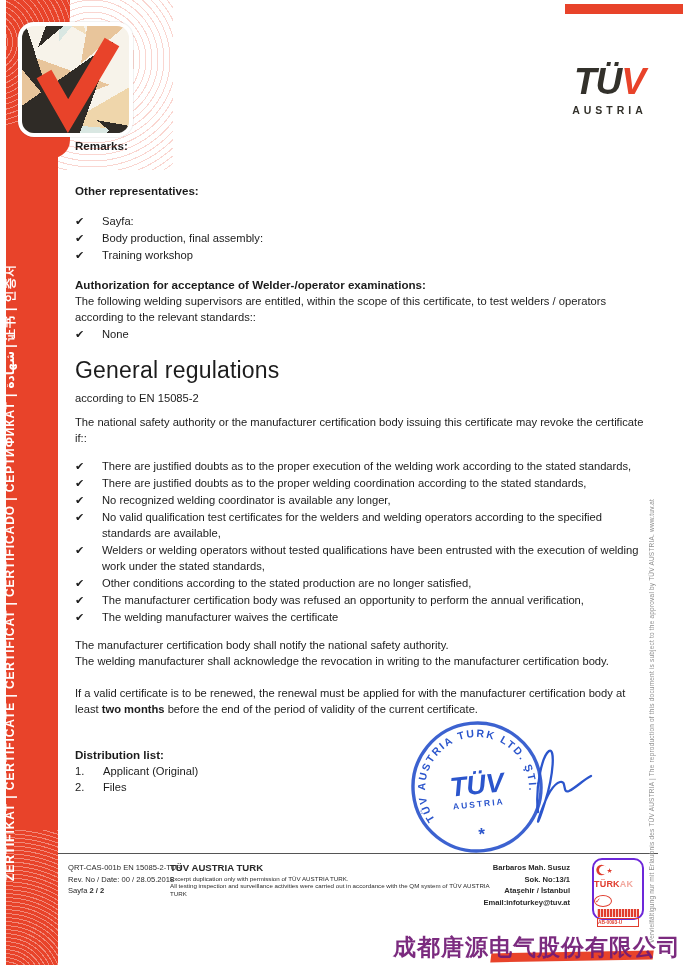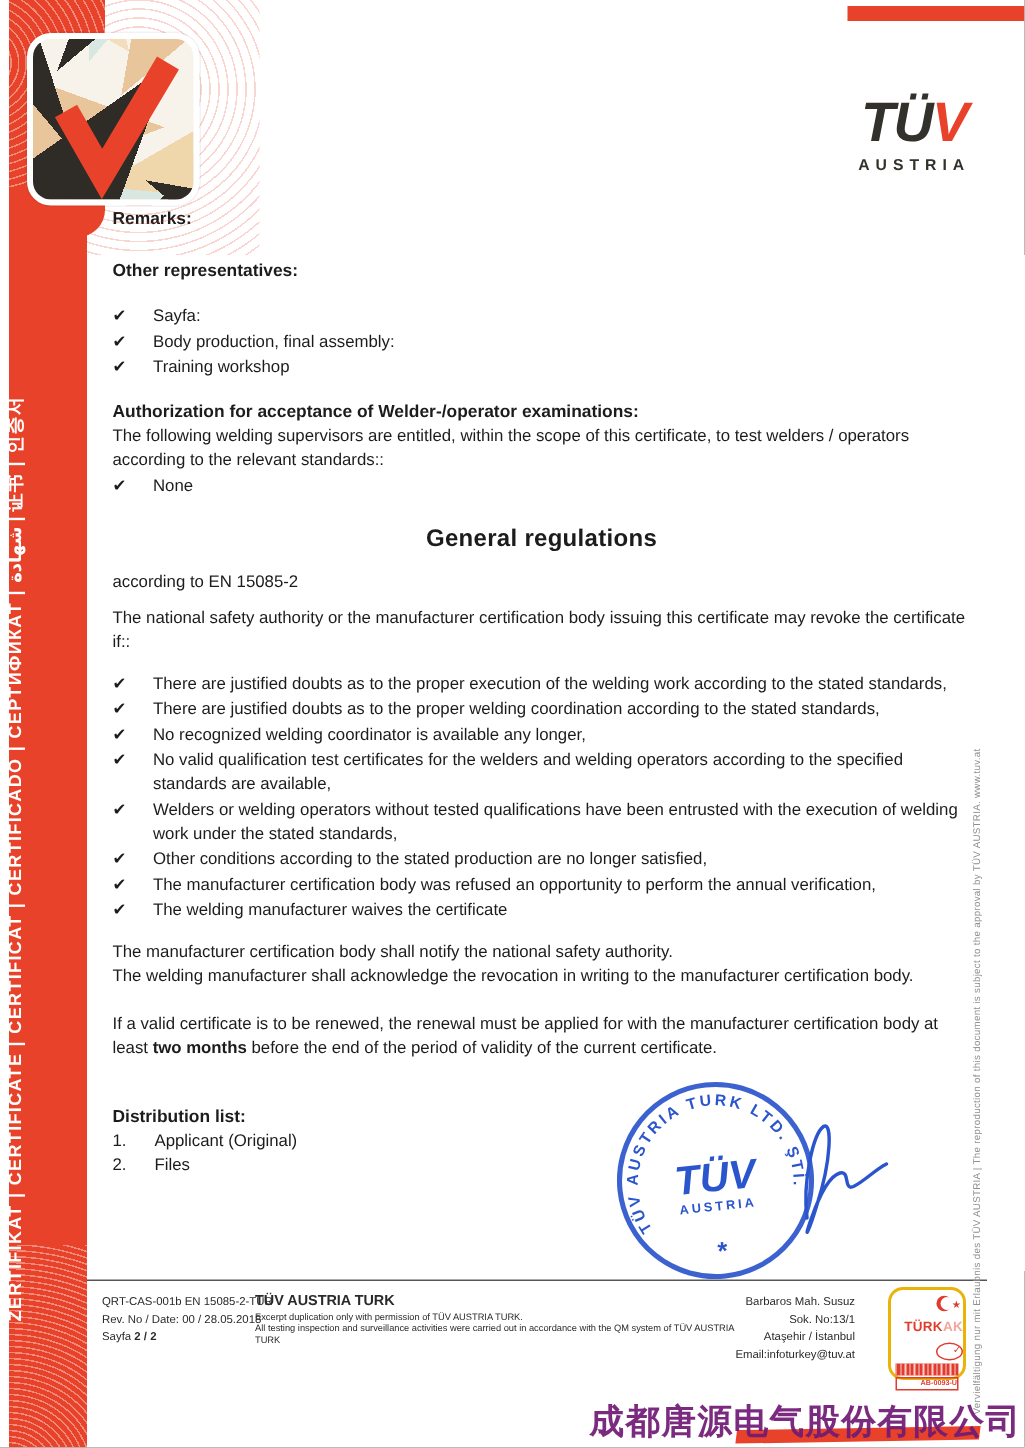--- a/index.html
+++ b/index.html
@@ -42,43 +42,43 @@
   .topbar{position:absolute;left:565px;top:4px;width:118px;height:10px;background:#e8432a;}
   .tuvlogo{position:absolute;left:562px;top:62px;width:95px;text-align:center;z-index:2;}
   .tuvlogo .big{font-size:37px;font-weight:bold;font-style:italic;letter-spacing:-1px;color:#33312b;line-height:40px;}
   .tuvlogo .big .v{color:#e8432a;}
   .tuvlogo .sub{font-size:10.5px;font-weight:bold;letter-spacing:4px;color:#33312b;margin-top:2px;}
 
   
   .content{position:absolute;left:75px;top:138px;width:572px;font-size:11.2px;line-height:16px;}
   .h{font-weight:bold;font-size:11.6px;}
   .mt8{margin-top:8px}.mt12{margin-top:12px}.mt14{margin-top:14px}.mt16{margin-top:16px}
-  .mt20{margin-top:19px}.mt26{margin-top:30px}
+  .mt20{margin-top:29px}.mt26{margin-top:30px}
   .chkrow{display:flex;margin-top:1px;}
   .chk{width:27px;flex:0 0 27px;font-weight:bold;font-size:11px;}
   .chktxt{flex:1;max-width:544px;}
-  .bigh{font-size:16px;font-weight:bold;margin-top:20px;letter-spacing:.2px;text-align:center;}
+  .bigh{font-size:23px;font-weight:normal;margin-top:20px;letter-spacing:.2px;}
   .para{max-width:572px;}
   .numrow{display:flex;}
   .numrow .n{width:28px;flex:0 0 28px;}
 
   
   .stamp{position:absolute;left:392px;top:712px;z-index:4;}
 
   
   .fline{position:absolute;left:58px;top:853px;width:600px;height:1px;background:#555;}
   .fleft{position:absolute;left:68px;top:862px;font-size:7.6px;line-height:11.5px;color:#2a2a2a;}
   .fcenter{position:absolute;left:170px;top:862px;width:330px;text-align:left;color:#2a2a2a;}
   .fcenter .t{font-size:9.6px;font-weight:bold;}
   .fcenter .s{font-size:6.2px;line-height:7.4px;margin-top:2px;}
-  .fright{position:absolute;left:455px;top:862px;width:115px;text-align:right;font-size:7.6px;line-height:11.5px;color:#2a2a2a;}
-
-  
-  .turkak{position:absolute;left:592px;top:858px;width:52px;height:62px;border:2px solid #eab308;
-          border-radius:10px;background:#fff;text-align:right;padding-top:2px;box-sizing:border-box;z-index:4;}
+  .fright{position:absolute;left:455px;top:862px;width:115px;text-align:right;font-size:7.6px;line-height:11.5px;color:#2a2a2a;font-weight:bold;}
+
+  
+  .turkak{position:absolute;left:592px;top:858px;width:52px;height:62px;border:2px solid #6d28d9;
+          border-radius:10px;background:#fff;text-align:left;padding-top:2px;box-sizing:border-box;z-index:4;}
   .tk-name{font-size:9px;font-weight:bold;color:#e03c2d;letter-spacing:.2px;line-height:9px;}
   .tk-name .lt{color:#f2a79d;}
   .tk-chk{display:inline-block;width:16px;height:10px;border:1px solid #e03c2d;border-radius:50%;
           font-size:7px;line-height:9px;color:#e03c2d;font-weight:bold;margin-top:1px;}
   .tk-bar{height:8px;background:#e03c2d;margin:2px 3px 0 3px;
           background-image:repeating-linear-gradient(90deg,rgba(255,255,255,.75) 0 1px,transparent 1px 3px);
           background-size:100% 2px;background-repeat:repeat;}
   .tk-code{margin:1px 3px 0 3px;border:1px solid #e03c2d;color:#e03c2d;font-size:4.8px;font-weight:bold;line-height:7px;}
 
   

